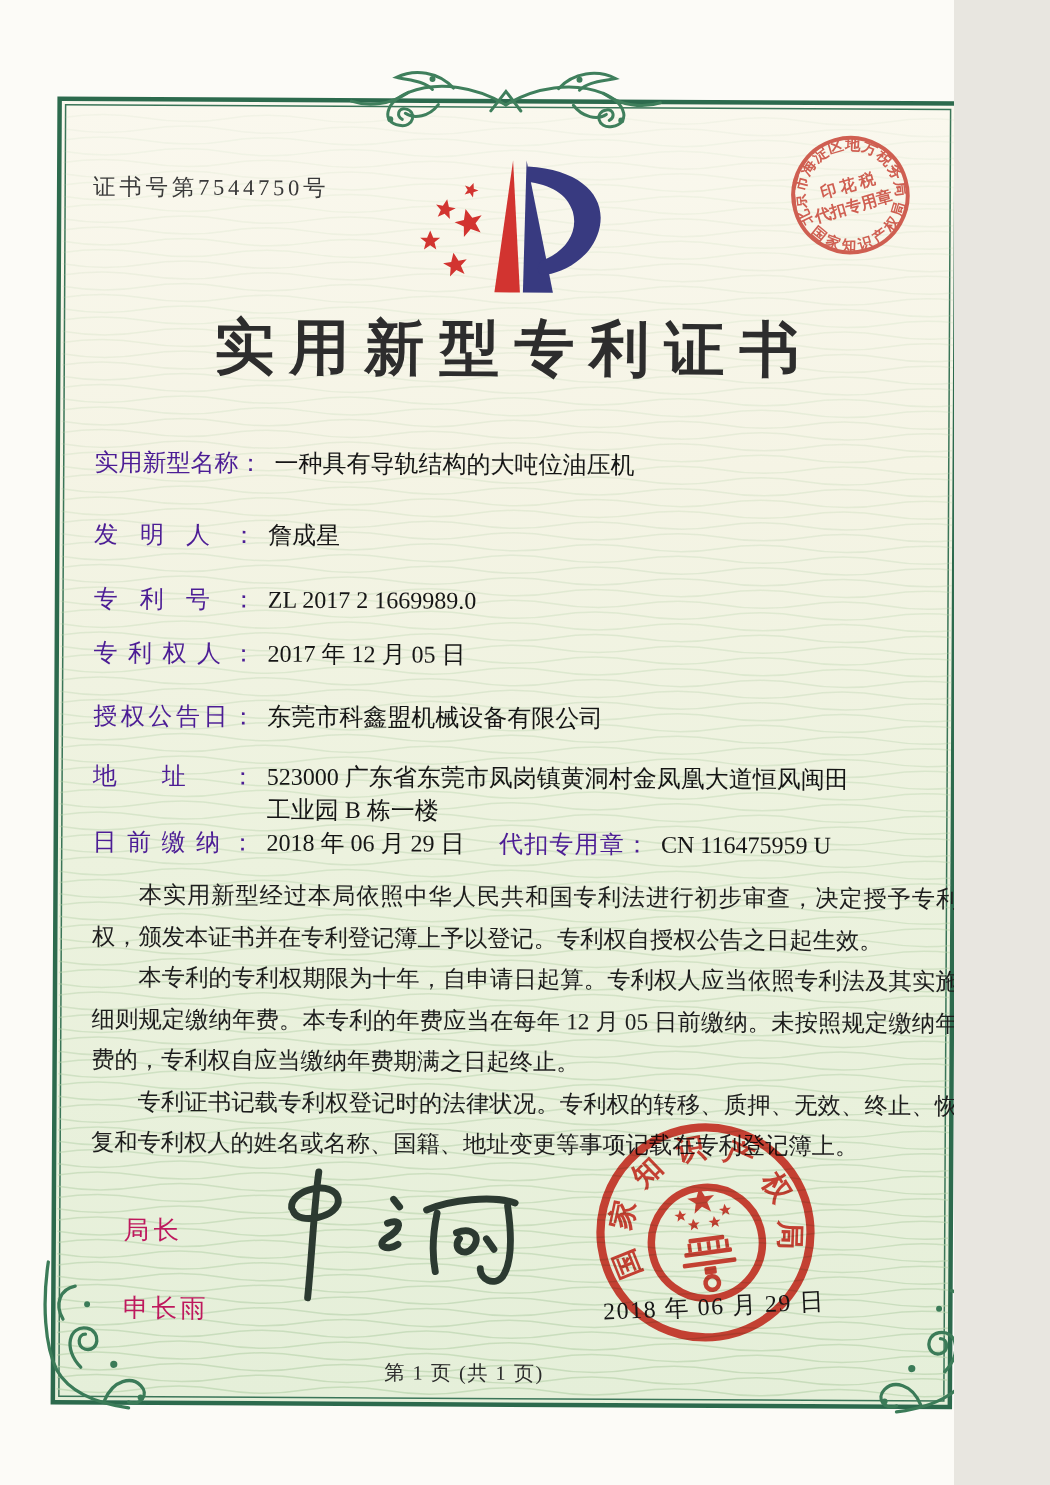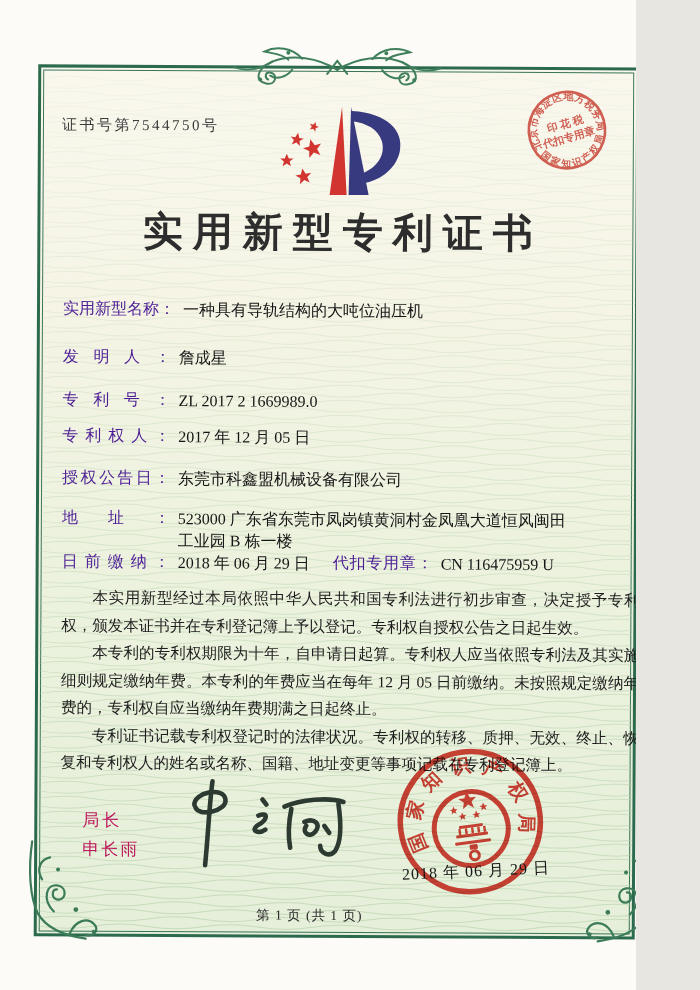--- a/index.html
+++ b/index.html
@@ -28,21 +28,21 @@
   .flbl{flex:0 0 108px;text-align:justify;text-align-last:justify;white-space:nowrap;color:#4c1d95;}
   .fval{margin-left:8px;line-height:1.4;}
   .frow.r-name{top:300px}.frow.r-inv{top:348px}.frow.r-pat{top:391px}
   .frow.r-fil{top:427px}.frow.r-own{top:469px}.frow.r-addr{top:509px}.frow.r-grant{top:553px}
   .pair2{position:absolute;left:271px;top:0;display:flex;}
   .pair2 .flbl{flex:0 0 100px;}
   .paras{position:absolute;left:62px;top:585px;width:578px;font-size:15.5px;line-height:27.5px;
          color:#1d1d1d;text-align:justify;}
   .paras p{margin:0;text-indent:2em;}
   .director{position:absolute;left:84px;top:810px;font-size:17px;color:#be185d;letter-spacing:3px;}
-  .director .nm{margin-top:6px;letter-spacing:2px;text-align:right;}
+  .director .nm{margin-top:29px;letter-spacing:2px;text-align:right;}
   .sig{position:absolute;left:180px;top:776px;}
   .seal{position:absolute;left:387px;top:736px;mix-blend-mode:multiply;opacity:.93;}
   .seal-date{position:absolute;left:404px;top:860px;width:170px;font-size:16px;letter-spacing:1px;
              color:#161616;transform:rotate(-3deg);}
   .page-no{position:absolute;left:36px;top:907px;width:551px;text-align:center;
            font-size:13.5px;color:#2a2a2a;letter-spacing:1px;}
 </style>
 </head>
 <body>
 

